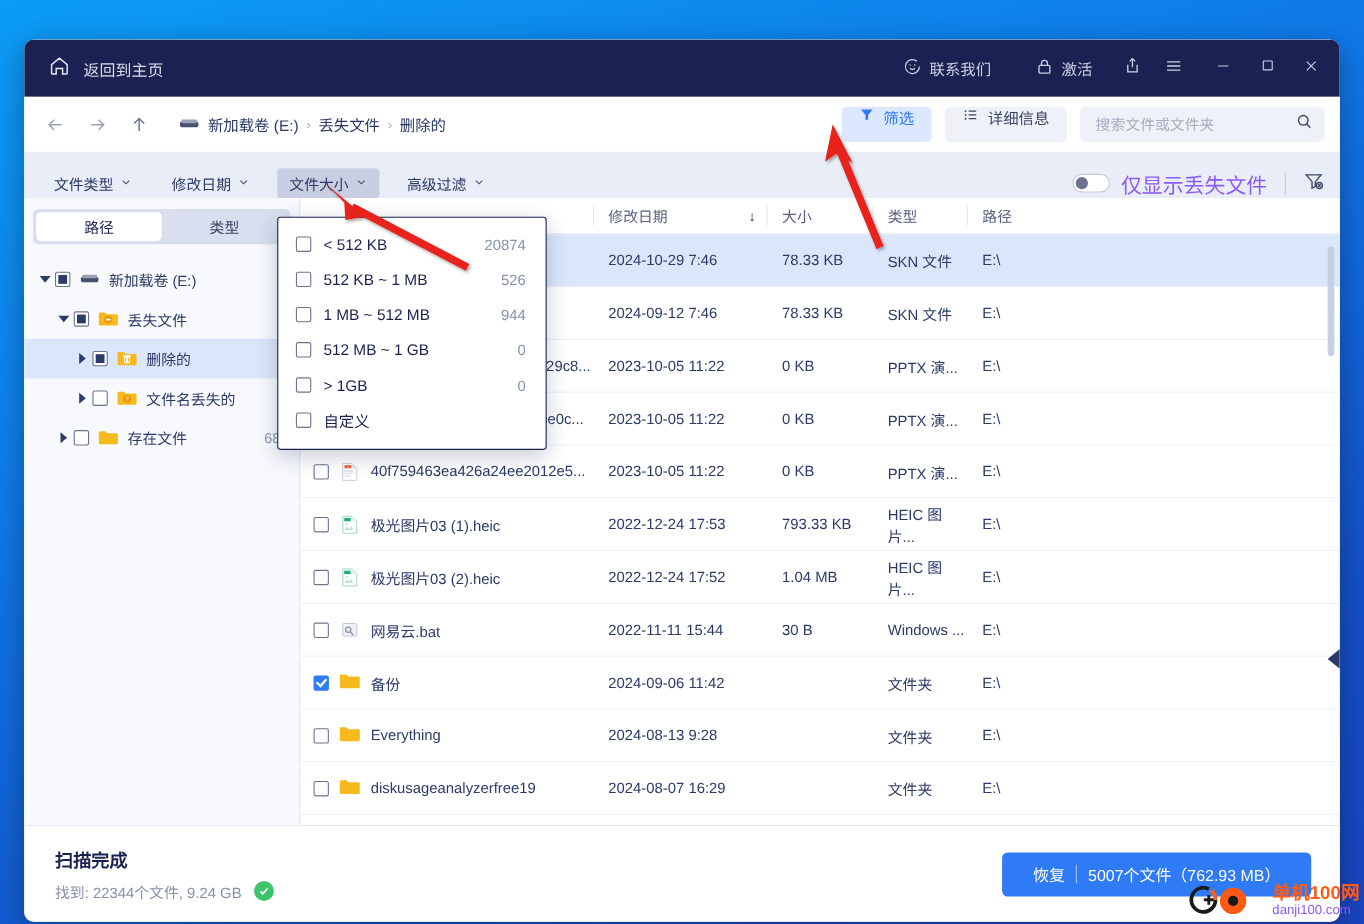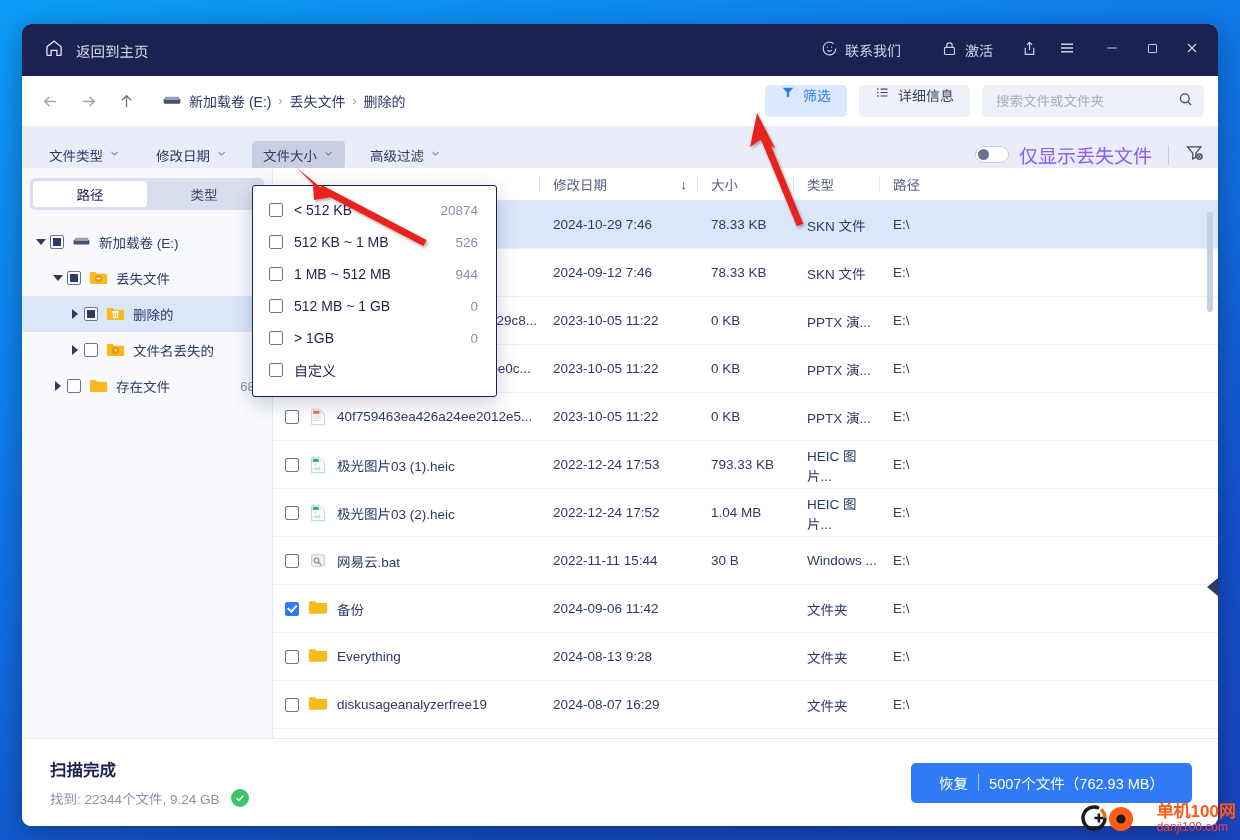--- a/index.html
+++ b/index.html
@@ -10,21 +10,21 @@
     overflow: hidden;
   }
   body {
     background: linear-gradient(160deg, #0b9cf5 0%, #0f7ae8 35%, #1450c8 75%, #1944bd 100%);
     position: relative;
   }
 
   
   #window {
     position: absolute;
-    left: 22px; top: 24px;
+    left: 22px; top: 36px;
     width: 1196px; height: 802px;
     background: #ffffff;
     border-radius: 9px;
     overflow: hidden;
     box-shadow: 0 6px 26px rgba(0,0,0,.32);
     display: flex; flex-direction: column;
   }
 
   
   #titlebar {
@@ -285,21 +285,21 @@
   #annotations { position: absolute; inset: 0; pointer-events: none; z-index: 60; }
 
   
   #watermark {
     position: absolute; right: 4px; bottom: 2px;
     display: flex; align-items: center; gap: 20px;
     z-index: 70;
   }
   #wm-text { line-height: 1.05; }
   #wm-t1 { font-size: 17px; color: #ff5a16; font-weight: bold; }
-  #wm-t2 { font-size: 12px; color: #ef4444; }
+  #wm-t2 { font-size: 12px; color: #8b5cf6; }
 </style>
 </head>
 <body>
 
 <div id="window">
 
   <div id="titlebar">
     <div class="tb-home">
       <span>
         <svg width="20" height="20" viewBox="0 0 24 24" fill="none" stroke="#e6e9f5" stroke-width="1.6">

